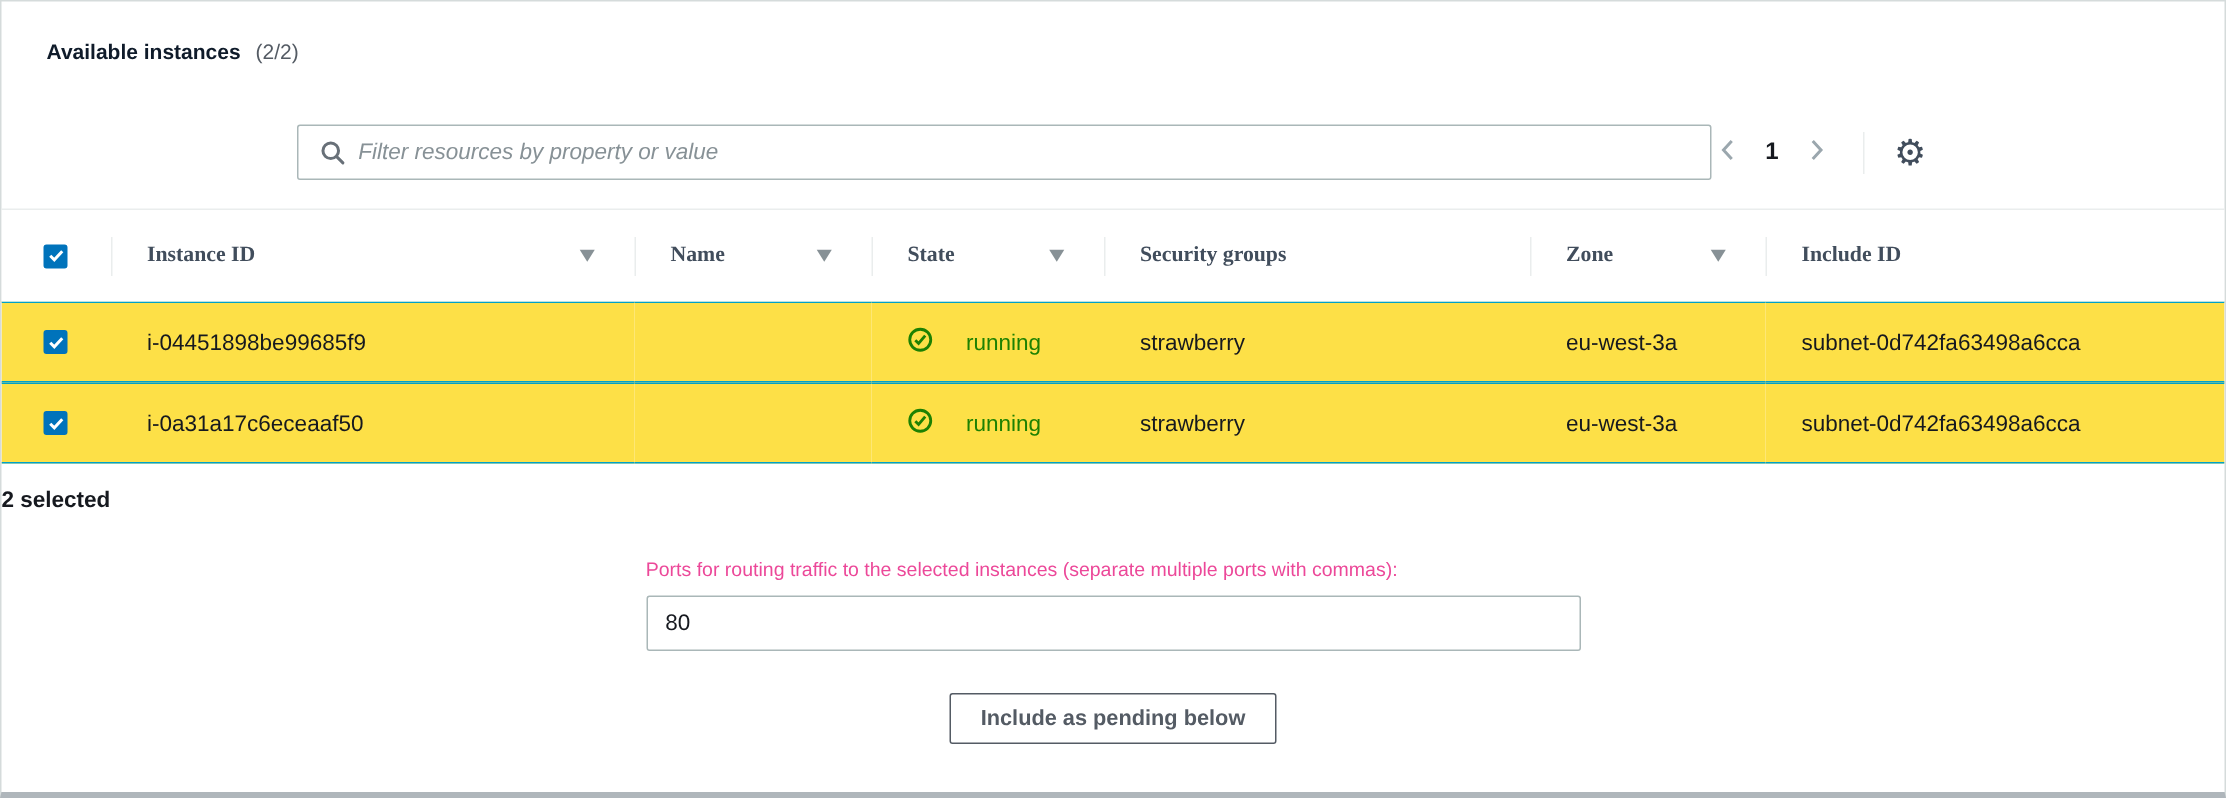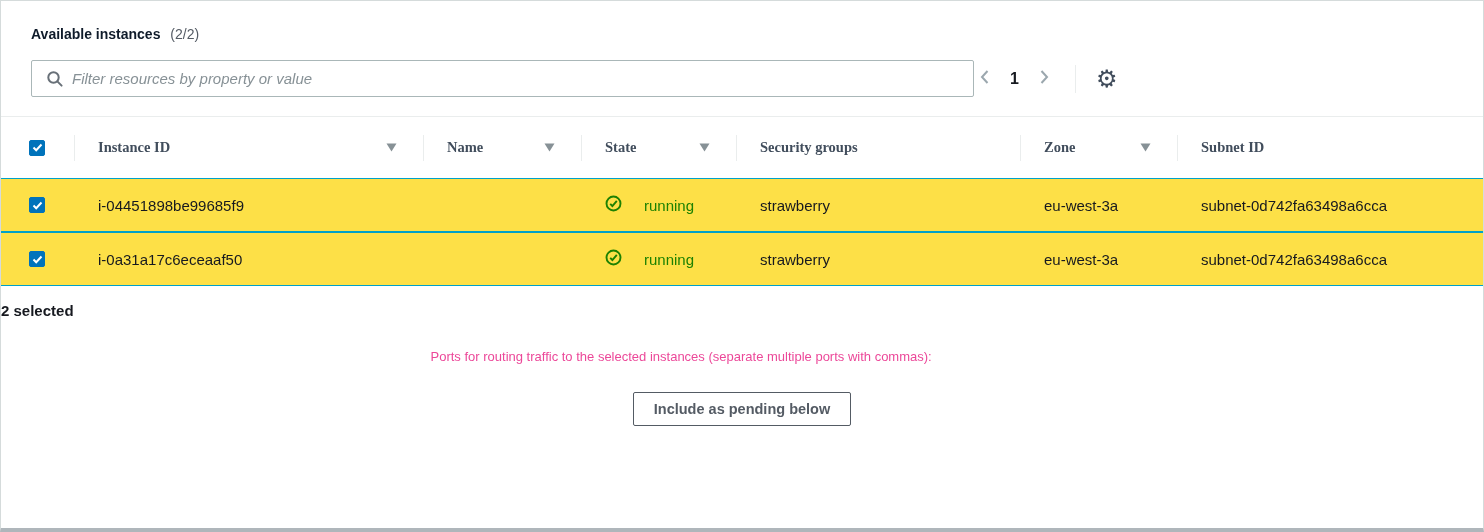--- a/index.html
+++ b/index.html
@@ -14,24 +14,24 @@
     background: #ffffff;
     border: 1px solid #d5dbdb;
     border-bottom: 4px solid #afb6bb;
     overflow: hidden;
   }
   .panel-header { padding: 20px 30px 0 30px; }
   .panel-title { font-size: 14px; line-height: 27px; font-weight: 700; color: #0f1b2a; }
   .panel-title .title-count { font-weight: 400; color: #545b64; margin-left: 6px; }
 
   .filter-row {
-    margin-top: 12px;
+    margin-top: 35px;
     display: flex;
     align-items: center;
-    justify-content: flex-start;
+    justify-content: center;
   }
   .filter-box {
     width: 943px; height: 37px;
     border: 1px solid #aab7b8;
     border-radius: 2px;
     background: #fff;
     display: flex; align-items: center;
     padding: 0 10px;
   }
   .filter-box .search-icon { flex: 0 0 auto; margin: 0 8px 0 4px; display: flex; }
@@ -217,21 +217,21 @@
             <span>Zone</span>
             <span class="filter-caret">
               <svg width="11" height="9" viewBox="0 0 11 9">
                   <polygon points="0.5,0.5 10.5,0.5 5.5,8.5" fill="#879196"></polygon>
                 </svg>
             </span>
           </div>
         </th>
         <th>
           <div class="th-inner">
-            <span>Subnet ID</span>
+            <span>Include ID</span>
           </div>
         </th>
       </tr>
     </thead>
     <tbody>
       <tr>
         <td class="col-check">
           <div class="checkbox">
             <svg width="11" height="9" viewBox="0 0 11 9">
               <polyline points="1.5,4.5 4.2,7.2 9.5,1.5" fill="none" stroke="#ffffff" stroke-width="2"></polyline>
@@ -280,19 +280,20 @@
         <td>eu-west-3a</td>
         <td>subnet-0d742fa63498a6cca</td>
       </tr>
     </tbody>
   </table>
 
   <div class="selection-summary">2 selected</div>
 
   <div class="ports-section">
     <div class="ports-desc">Ports for routing traffic to the selected instances (separate multiple ports with commas):</div>
+    <input type="text" class="ports-input" value="80" style="">
   </div>
 
   <div class="button-row">
     <button class="include-btn">Include as pending below</button>
   </div>
 
 </div>
 
 </body></html>

